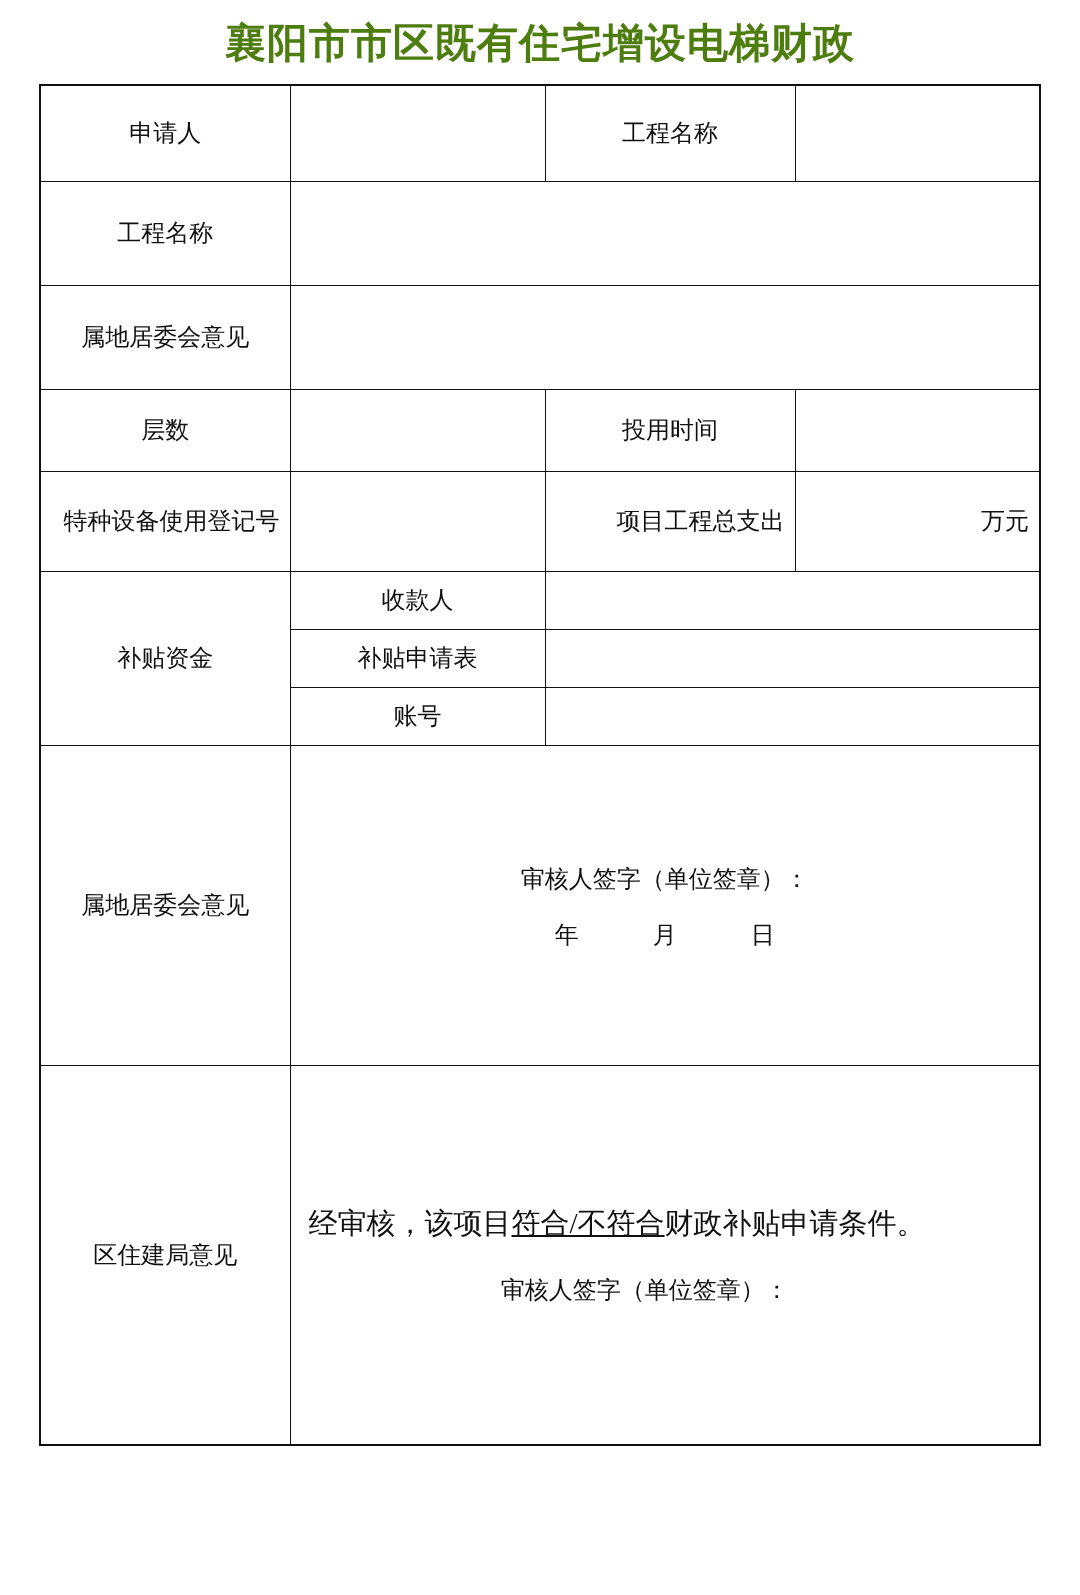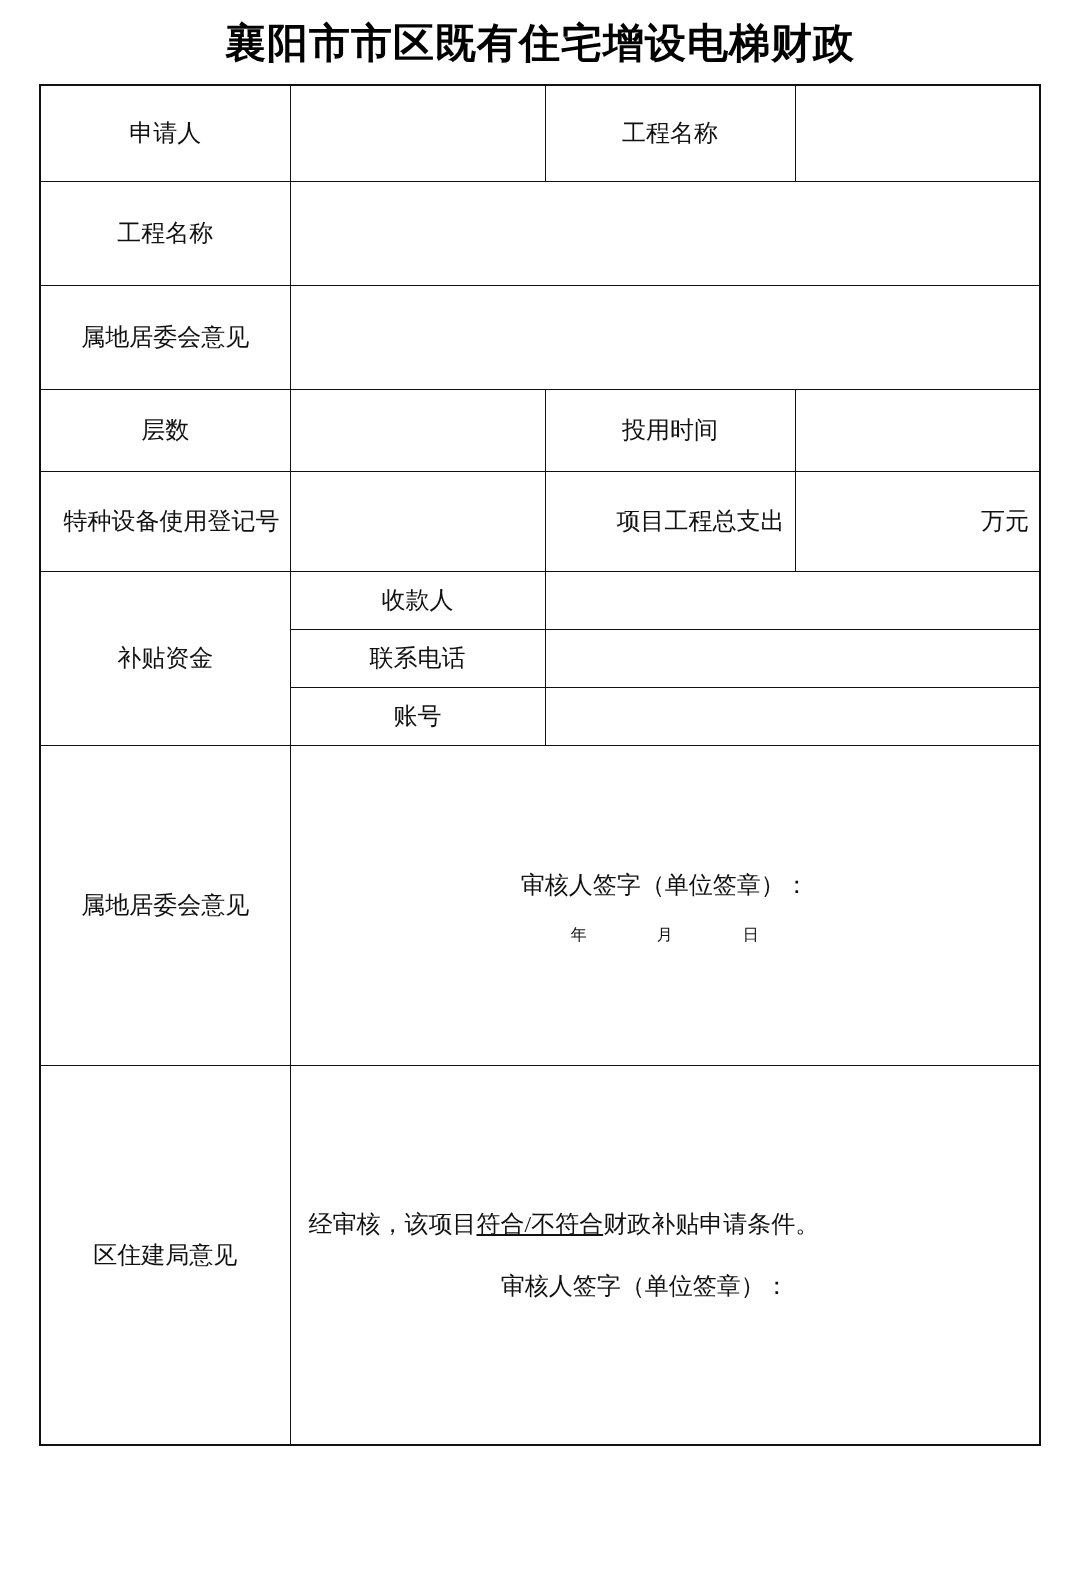--- a/index.html
+++ b/index.html
@@ -22,21 +22,21 @@
     padding: 0;
   }
   .doc-title {
     text-align: center;
     font-family: "Liberation Sans", "DejaVu Sans", sans-serif;
     font-weight: bold;
     font-size: 41px;
     line-height: 1.42;
     letter-spacing: 1px;
     margin: 14px 80px 12px 80px;
-    color: #000000;
+    color: #4d7c0f;
   }
   table.form {
     border-collapse: collapse;
     table-layout: fixed;
     width: 1000px;
     margin: 0 auto;
     border: 2px solid #111;
   }
   table.form td {
     border: 1.6px solid #111;
@@ -74,28 +74,28 @@
     vertical-align: middle;
     padding: 0 30px;
   }
   .sig-line {
     text-align: center;
     font-size: 24px;
     margin: 4px 0 0 0;
   }
   .date-line {
     text-align: center;
-    font-size: 16px;
+    font-size: 24px;
     margin-top: 20px;
     letter-spacing: 10px;
   }
   .date-line span { letter-spacing: 0; }
   .date-sp { display: inline-block; width: 42px; }
   .para {
-    font-size: 24px;
+    font-size: 29px;
     margin: 0 0 26px 0;
     text-align: left;
     padding-left: 8px;
   }
   .para .ul { text-decoration: underline; }
   .sig-center {
     text-align: center;
     font-size: 24px;
     margin: 0;
     padding-right: 40px;
@@ -154,21 +154,21 @@
         <td class="l-label">项目工程总支出</td>
         <td class="unit-cell">万元</td>
       </tr>
 
       <tr class="h-subrow">
         <td class="c-label" rowspan="3">补贴资金</td>
         <td class="c-label">收款人</td>
         <td class="blank" colspan="2"></td>
       </tr>
       <tr class="h-subrow">
-        <td class="c-label">联系电话</td>
+        <td class="c-label">补贴申请表</td>
         <td class="blank" colspan="2"></td>
       </tr>
       <tr class="h-subrow">
         <td class="c-label">账号</td>
         <td class="blank" colspan="2"></td>
       </tr>
 
       <tr class="h-opinion1">
         <td class="c-label">属地居委会意见</td>
         <td class="opinion-body" colspan="3">

